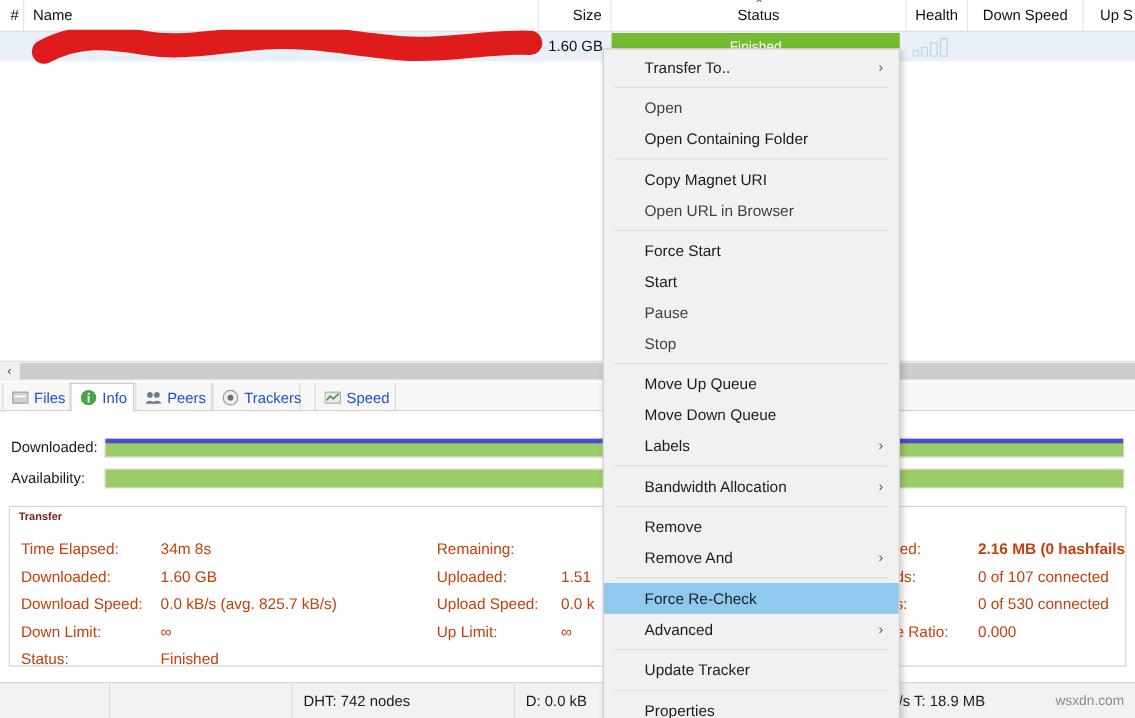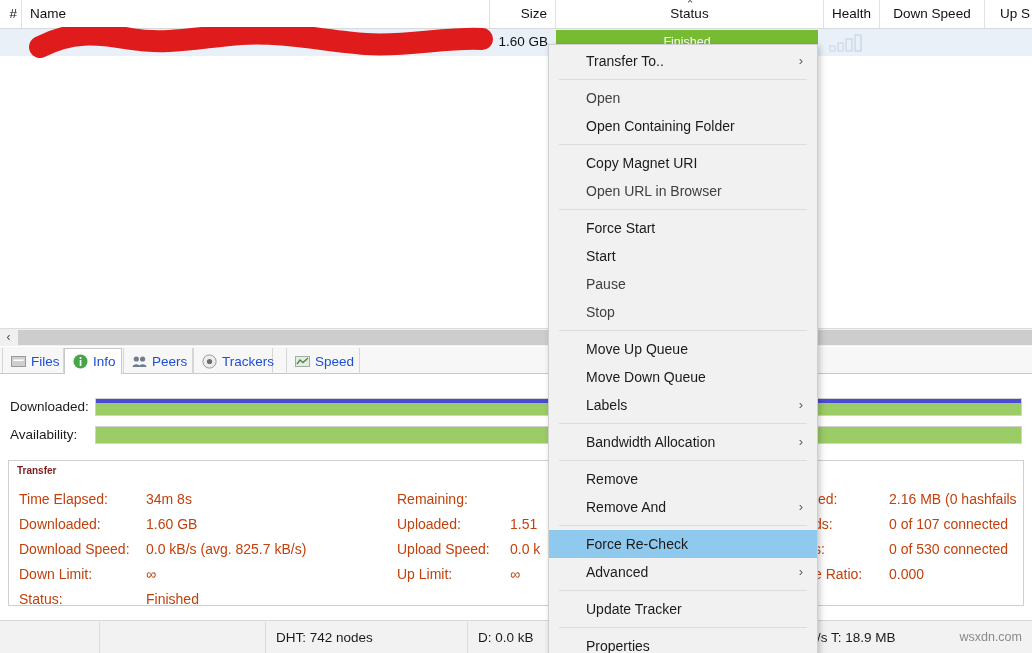--- a/index.html
+++ b/index.html
@@ -336,21 +336,21 @@
         <span class="fl">Upload Speed:</span>
         <span class="fv" style="left:113px;">0.0 k</span>
       </div>
       <div class="frow" style="left:388px;top:101px;width:160px;">
         <span class="fl">Up Limit:</span>
         <span class="fv" style="left:113px;">∞</span>
       </div>
 
       <div class="frow" style="left:805px;top:26px;width:215px;">
         <span class="fl">ted:</span>
-        <span class="fv" style="left:75px;">2.16 MB (0 hashfails</span>
+        <span class="fv" style="left:75px;font-weight:bold;">2.16 MB (0 hashfails</span>
       </div>
       <div class="frow" style="left:805px;top:51px;width:215px;">
         <span class="fl">ds:</span>
         <span class="fv" style="left:75px;">0 of 107 connected </span>
       </div>
       <div class="frow" style="left:805px;top:76px;width:215px;">
         <span class="fl">s:</span>
         <span class="fv" style="left:75px;">0 of 530 connected </span>
       </div>
       <div class="frow" style="left:805px;top:101px;width:215px;">

